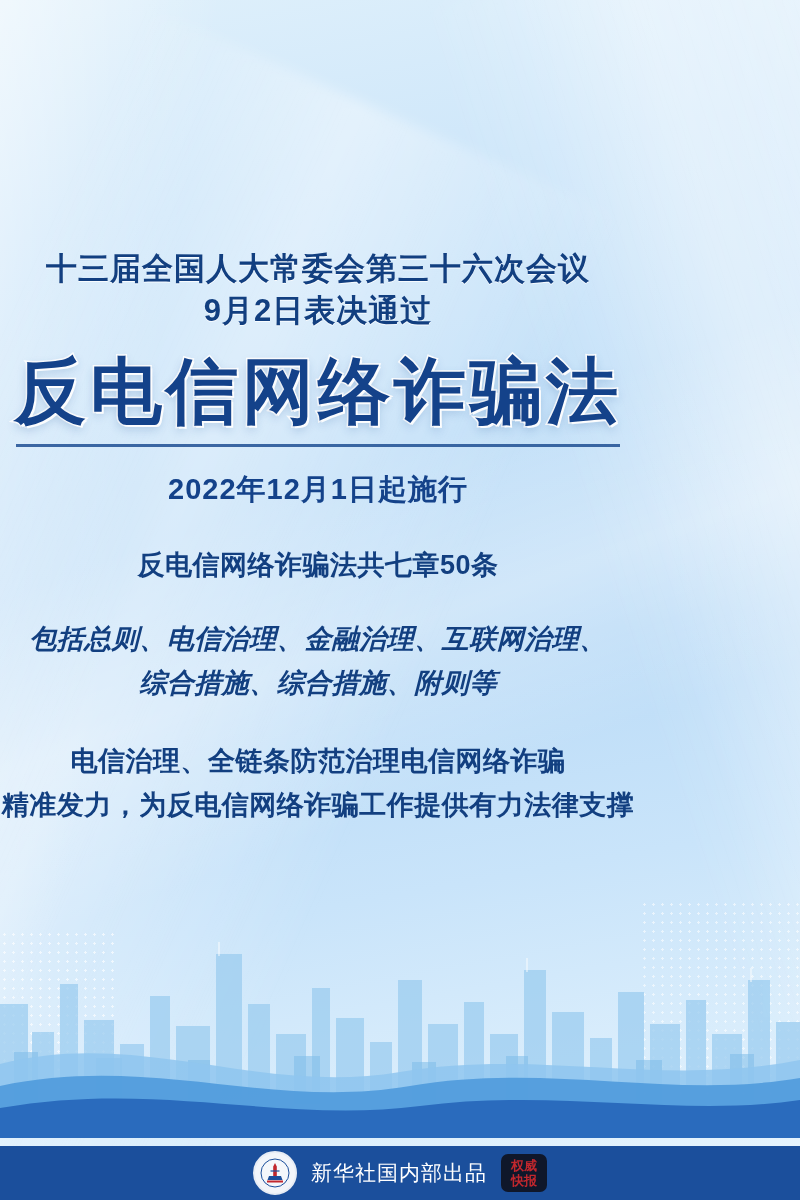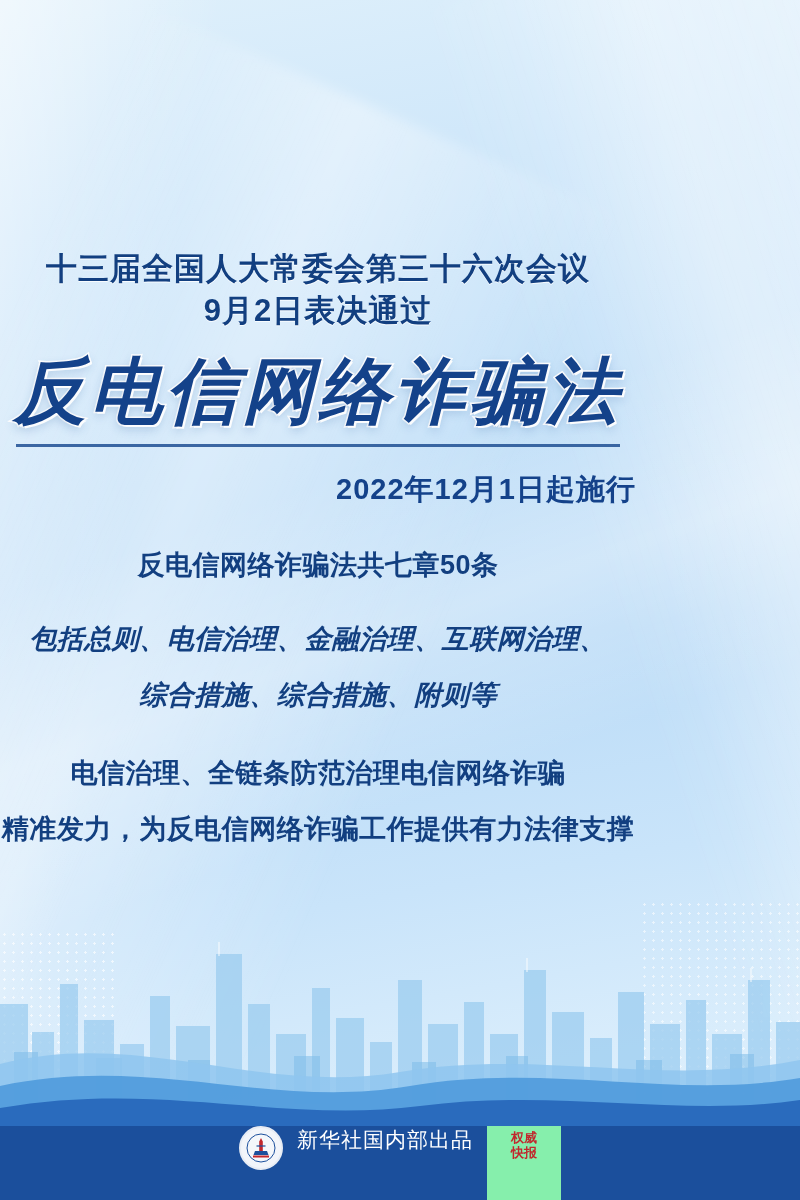--- a/index.html
+++ b/index.html
@@ -93,23 +93,24 @@
     height: 170px;
     pointer-events: none;
   }
 
   
   .footer {
     position: absolute;
     left: 0;
     bottom: 0;
     width: 800px;
-    height: 74px;
+    height: 54px;
     background: #1b4f9c;
     display: flex;
+    align-items: center;
     justify-content: center;
     gap: 14px;
   }
   .footer-emblem {
     width: 40px;
     height: 40px;
     border-radius: 50%;
     background: #f2f5fa;
     border: 2px solid #e7ecf4;
     display: flex;
@@ -117,27 +118,27 @@
     justify-content: center;
     flex: none;
   }
   .footer-text {
     color: #ffffff;
     font-size: 21px;
     letter-spacing: 1px;
     white-space: nowrap;
   }
   .footer-badge {
-    background: #86efac;
+    background: #0f172a;
     color: #c1272d;
     font-size: 13px;
     line-height: 15px;
     font-weight: bold;
-    padding: 4px 20px;
-    border-radius: 0;
+    padding: 4px 6px;
+    border-radius: 7px;
     text-align: center;
     width: 34px;
     flex: none;
   }
   .footer-badge span { display: block; }
 
   
   .content {
     position: absolute;
     left: 0;
@@ -152,21 +153,20 @@
     font-size: 31px;
     line-height: 42px;
     font-weight: bold;
     letter-spacing: 1px;
     text-shadow: 0 1px 0 rgba(255,255,255,0.8);
   }
 
   .title-wrap {
     margin-top: 16px;
     position: relative;
-    font-style: italic;
   }
   .main-title {
     font-size: 72px;
     line-height: 86px;
     font-weight: bold;
     letter-spacing: 4px;
     color: #14428a;
     -webkit-text-stroke: 3px #ffffff;
     paint-order: stroke fill;
     text-shadow:
@@ -182,33 +182,32 @@
     opacity: 0.85;
   }
 
   .subtitle {
     margin-top: 22px;
     color: #14428a;
     font-size: 29px;
     line-height: 40px;
     font-weight: bold;
     letter-spacing: 1px;
-    text-align: right;
   }
 
   .block {
     margin-top: 34px;
     color: #123f80;
     font-size: 27px;
     line-height: 44px;
     font-weight: bold;
     letter-spacing: 0.5px;
   }
   .block.tight { margin-top: 30px; font-style: italic; }
-  .block .line { display: block; margin-top: 12px; }
+  .block .line { display: block; }
 </style>
 </head>
 <body>
 
 <div class="poster">
 
   <div class="streaks"></div>
   <div class="streak-a"></div>
   <div class="streak-b"></div>
   <div class="dots-left"></div>

